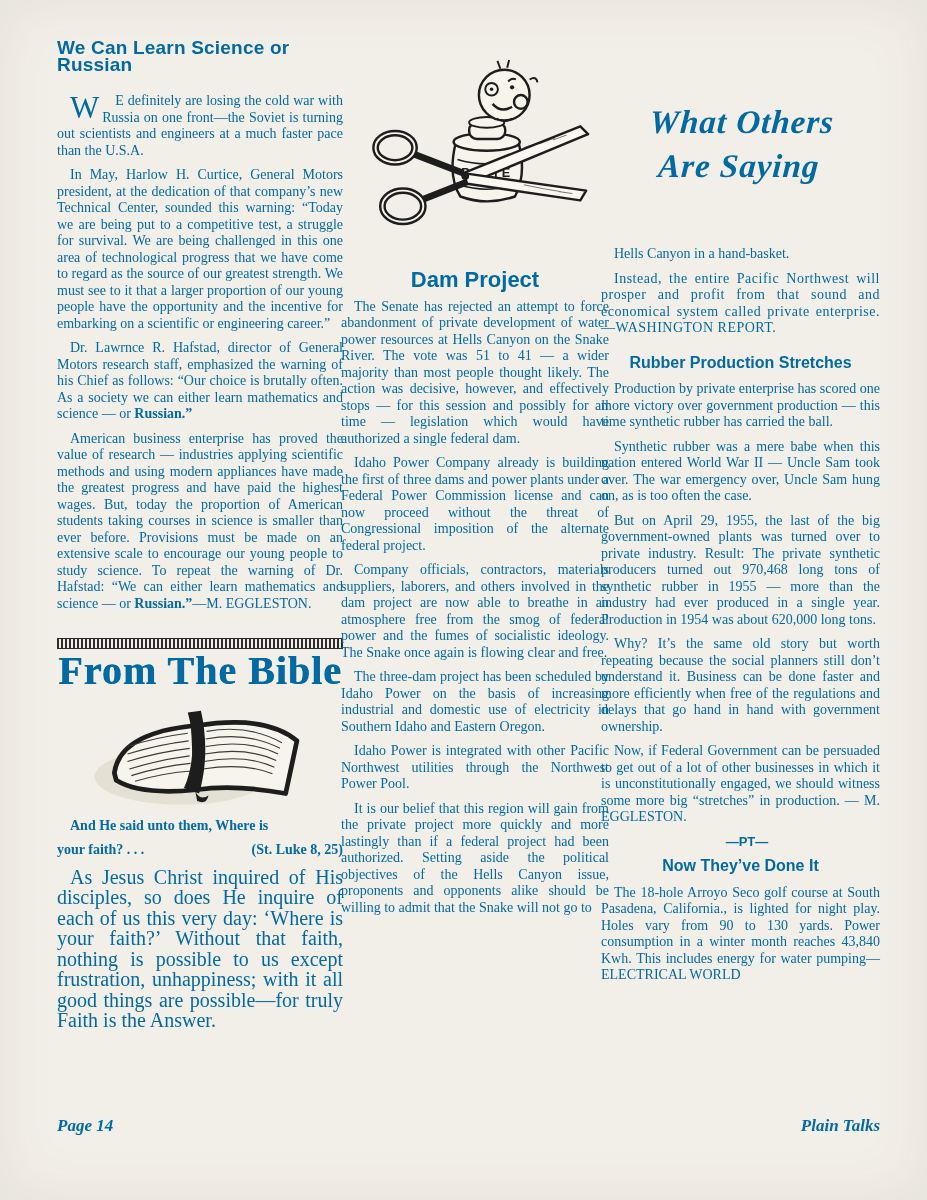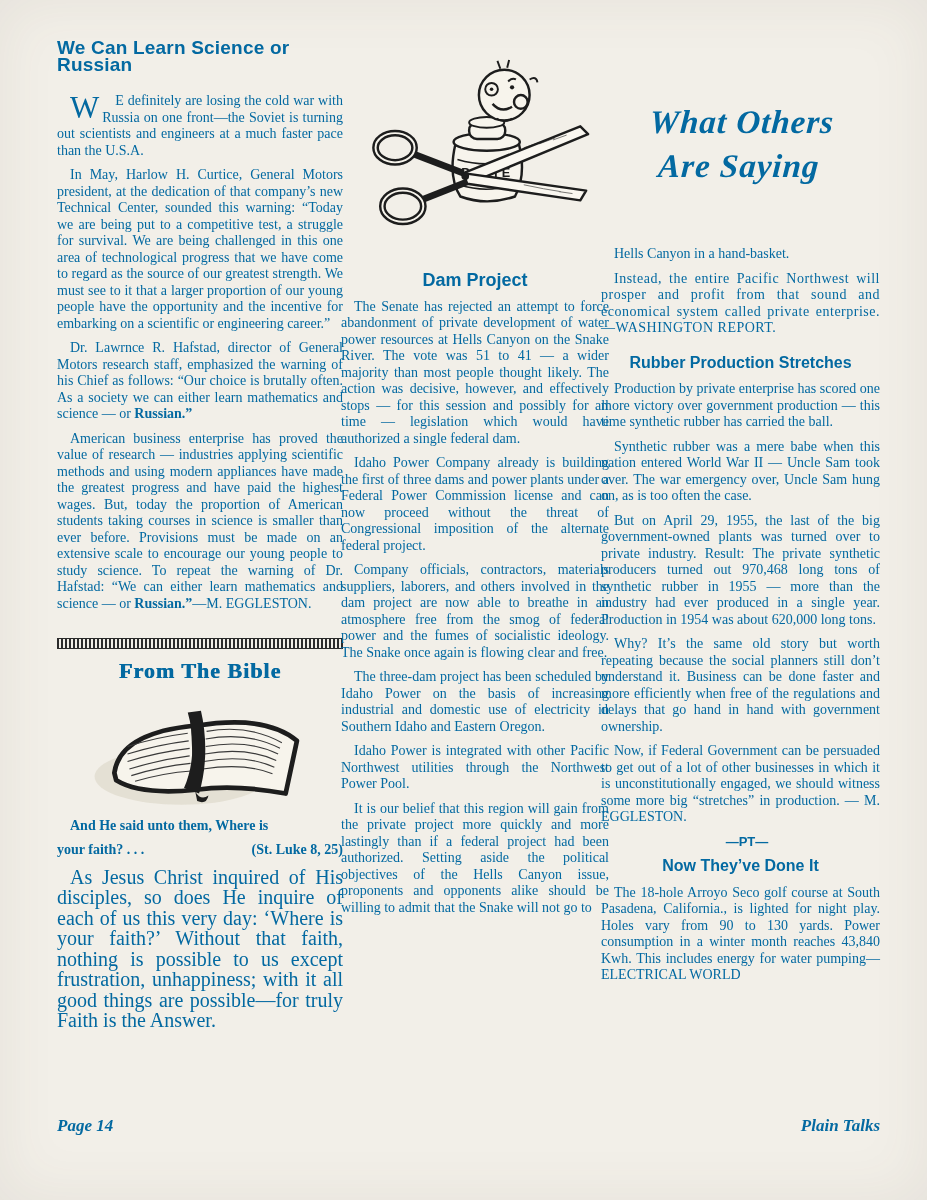--- a/index.html
+++ b/index.html
@@ -6,26 +6,26 @@
   .page{
     position:relative;width:927px;height:1200px;margin:0 auto;
     background:#f2efe8;color:#0369a1;overflow:hidden;
     font-family:"Liberation Serif","DejaVu Serif",serif;
     box-shadow:inset 0 0 60px rgba(90,80,60,.08);
   }
   .col{position:absolute;text-align:justify;font-size:14px;line-height:16.5px;}
   .col p{margin:0 0 8px 0;text-indent:13px;}
   .sans{font-family:"Liberation Sans","DejaVu Sans",sans-serif;font-weight:700;}
   .art-head{font-size:19px;letter-spacing:.2px;text-indent:0;margin:0 0 20px 0;text-align:left;}
-  .mid-head{font-size:18px;text-align:center;margin:16px 0 10px 0;}
+  .mid-head{font-size:22px;text-align:center;margin:16px 0 10px 0;}
   .dropcap{float:left;font-size:31px;line-height:27px;padding:1px 3px 0 0;}
   .nodent{text-indent:0;}
   .ornament{height:9px;margin:26px 0 14px 0;border-top:1px solid #2b2b2b;border-bottom:1px solid #2b2b2b;
     background:repeating-linear-gradient(90deg,#2b2b2b 0 2px,#f2efe8 2px 4px);}
-  .bible-head{font-size:22px;font-weight:700;text-align:center;margin:6px 0 10px 0;
+  .bible-head{font-size:40px;font-weight:700;text-align:center;margin:6px 0 10px 0;
     letter-spacing:1px;text-shadow:.6px 0 0 currentColor;}
   .bible-verse1{font-weight:700;text-indent:13px;margin:8px 0 0 0;text-align:justify;}
   .bible-verse2{font-weight:700;display:flex;justify-content:space-between;margin:0 0 8px 0;}
   .bible-body{font-size:20px;line-height:20.5px;}
   .script-head{font-size:33px;font-style:italic;font-weight:700;text-align:center;
     line-height:44px;letter-spacing:1px;transform:skewX(-4deg);margin-bottom:58px;}
   .sub-head{font-size:16px;text-align:center;margin:18px 0 10px 0;}
   .pt{text-align:center;font-size:13px;font-weight:700;margin:10px 0 4px 0;text-indent:0;
     font-family:"Liberation Sans","DejaVu Sans",sans-serif;}
   .footer{position:absolute;top:1116px;font-size:17px;font-weight:700;font-style:italic;}

